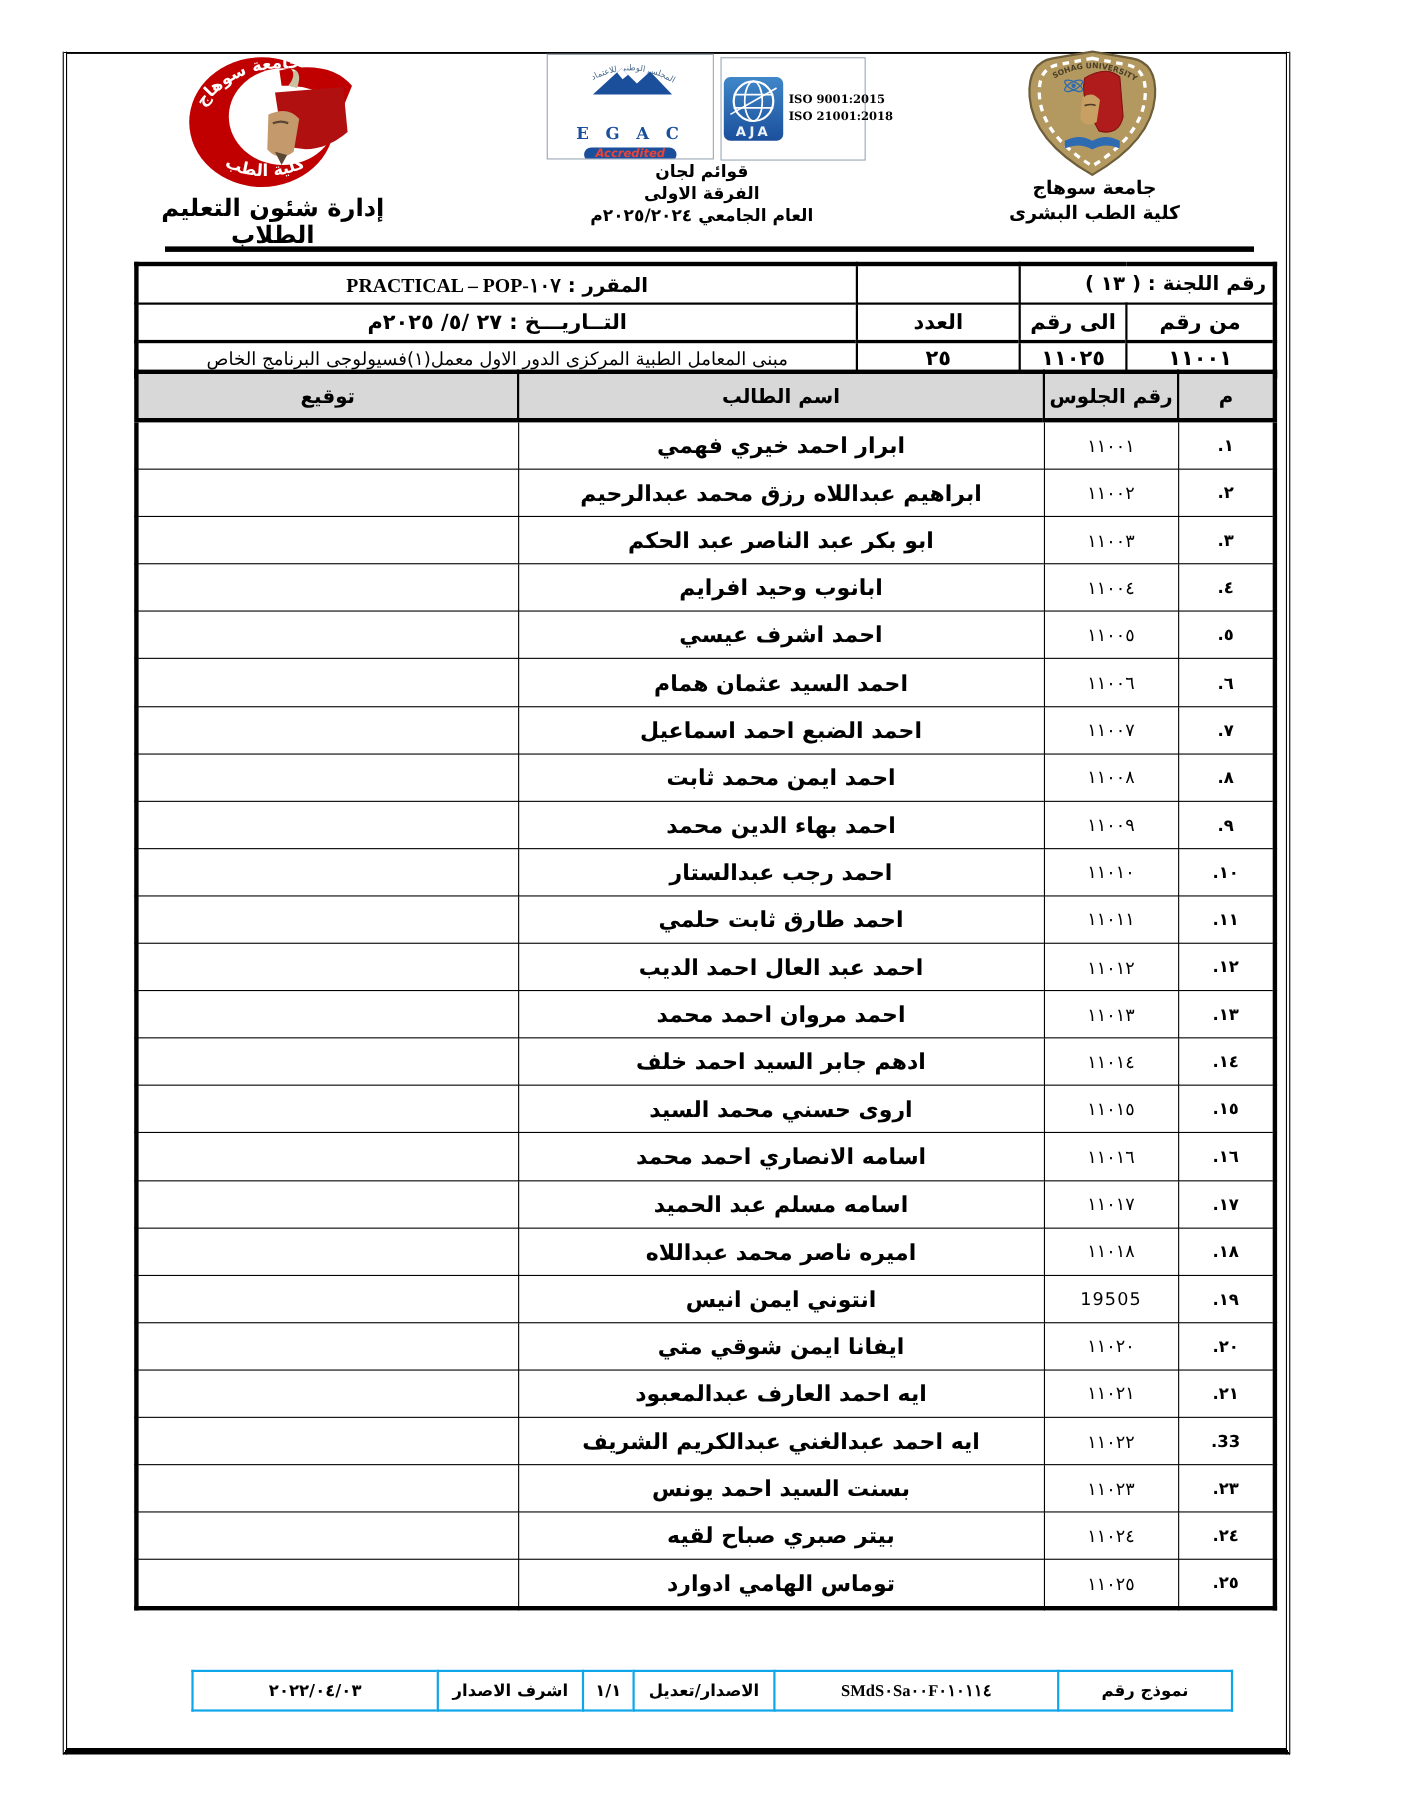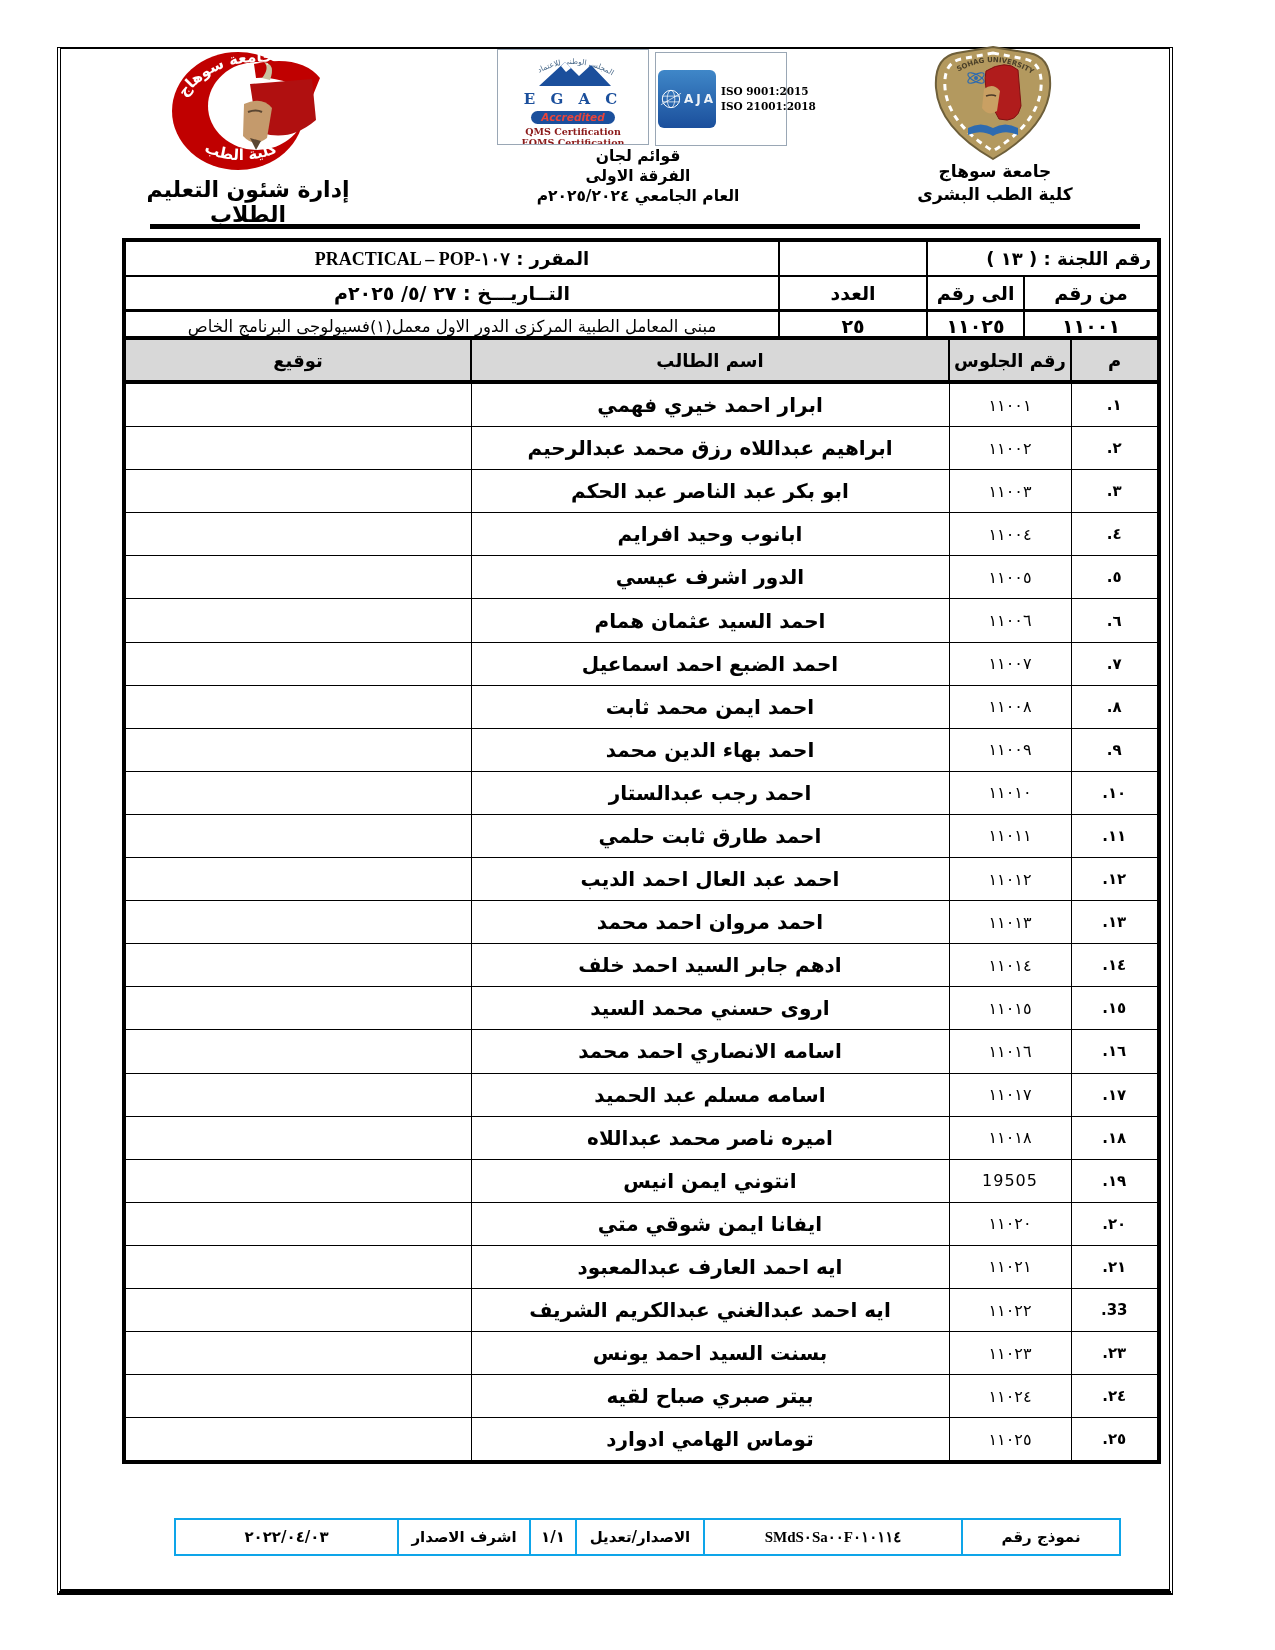--- a/index.html
+++ b/index.html
@@ -22,31 +22,31 @@
   .hdr-caption{font-weight:bold;font-size:22px;text-align:center;direction:rtl;}
   .hdr-sep{left:150px;top:224px;width:990px;height:5px;background:#000;}
   .titles{left:462px;top:146px;width:352px;text-align:center;direction:rtl;
           font-weight:bold;font-size:15.5px;line-height:20px;}
   .right-captions{left:900px;top:160px;width:190px;text-align:center;direction:rtl;
           font-weight:bold;font-size:17px;line-height:23px;}
   
   .egac-box{left:497px;top:49px;width:150px;height:94px;border:1px solid #9aa7b5;
             background:#fff;text-align:center;overflow:hidden;}
   .egac-name{font-family:"DejaVu Serif","Liberation Serif",serif;font-weight:bold;
-             color:#1b4f9c;font-size:15px;letter-spacing:5px;line-height:14px;}
+             color:#1b4f9c;font-size:15px;letter-spacing:5px;line-height:14px;margin-top:22px;}
   .egac-pill{display:inline-block;background:#1b4f9c;color:#e8443a;font-weight:bold;
              font-style:italic;font-size:10.5px;line-height:13px;border-radius:7px;
              padding:0 10px;margin-top:1px;}
   .egac-lines{color:#8b1a1a;font-weight:bold;font-size:9.5px;line-height:10.5px;margin-top:2px;
               font-family:"DejaVu Serif","Liberation Serif",serif;}
   .aja-box{left:655px;top:52px;width:126px;height:88px;border:1px solid #9aa7b5;background:#fff;
            display:flex;align-items:center;justify-content:flex-start;padding:2px;}
   .aja-square{width:58px;height:58px;border-radius:6px;
               background:linear-gradient(#3f87c8,#1b4f9c);
-              display:flex;align-items:center;justify-content:flex-start;}
+              display:flex;flex-direction:column;align-items:center;justify-content:flex-start;}
   .aja-name{color:#eef3f8;font-weight:bold;font-size:12px;letter-spacing:3px;line-height:12px;}
   .iso-lines{margin-right:5px;margin-left:5px;font-weight:bold;font-size:10.5px;line-height:15px;
              font-family:"DejaVu Serif","Liberation Serif",serif;white-space:nowrap;}
   
   table{border-collapse:collapse;table-layout:fixed;}
   .info-table{left:122px;top:238px;width:1035px;border:4px solid #000;direction:rtl;}
   .info-table td{border:2px solid #000;text-align:center;vertical-align:middle;
                  font-weight:bold;overflow:hidden;white-space:nowrap;}
   .info-table .r1 td{height:31px;font-size:18px;}
   .info-table .r2 td{height:30px;font-size:19px;border-bottom:3px solid #000;}
@@ -230,21 +230,21 @@
   <tr>
     <td class="c-serial">٤.</td>
     <td class="c-seat">١١٠٠٤</td>
     <td class="c-name">ابانوب وحيد افرايم</td>
     <td class="c-sig"></td>
   </tr>
 
   <tr>
     <td class="c-serial">٥.</td>
     <td class="c-seat">١١٠٠٥</td>
-    <td class="c-name">الدور اشرف عيسي</td>
+    <td class="c-name">احمد اشرف عيسي</td>
     <td class="c-sig"></td>
   </tr>
 
   <tr>
     <td class="c-serial">٦.</td>
     <td class="c-seat">١١٠٠٦</td>
     <td class="c-name">احمد السيد عثمان همام</td>
     <td class="c-sig"></td>
   </tr>
 

